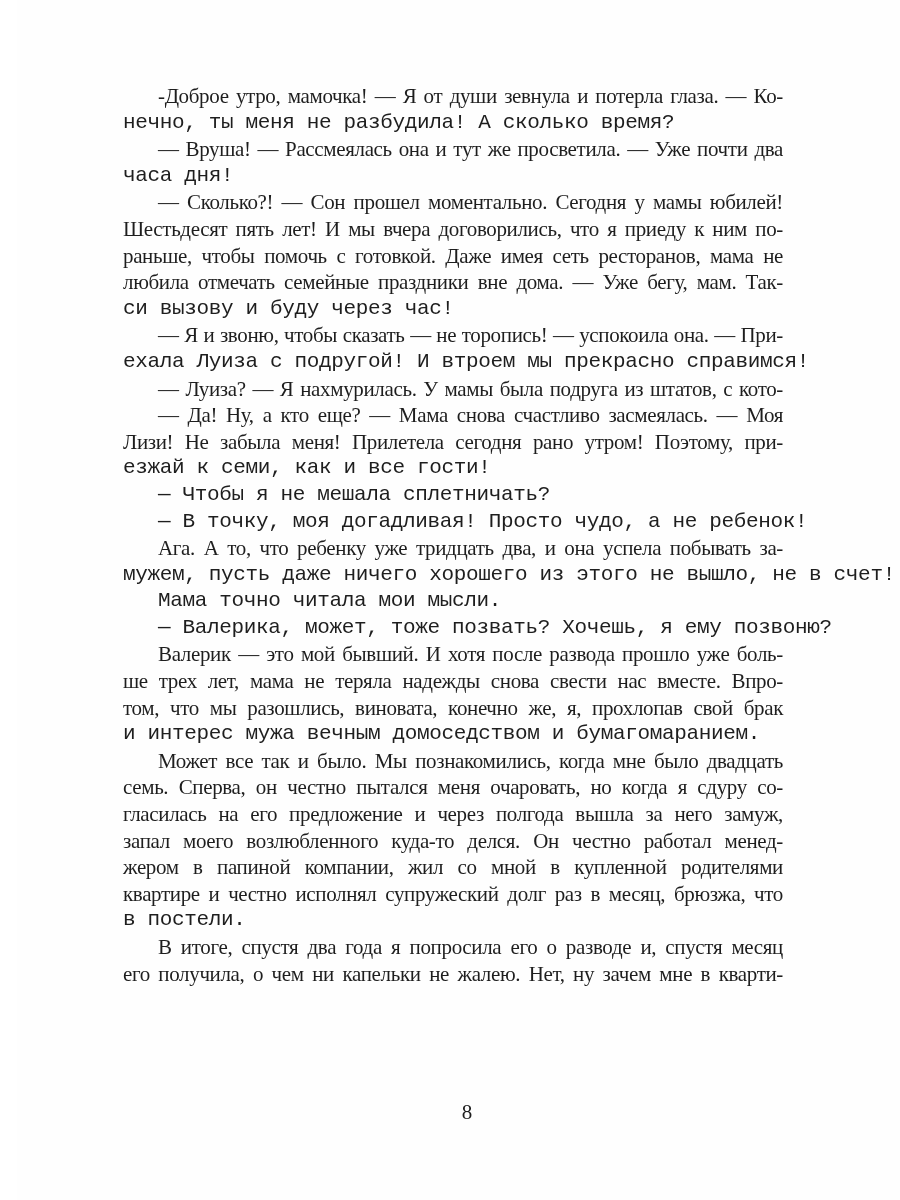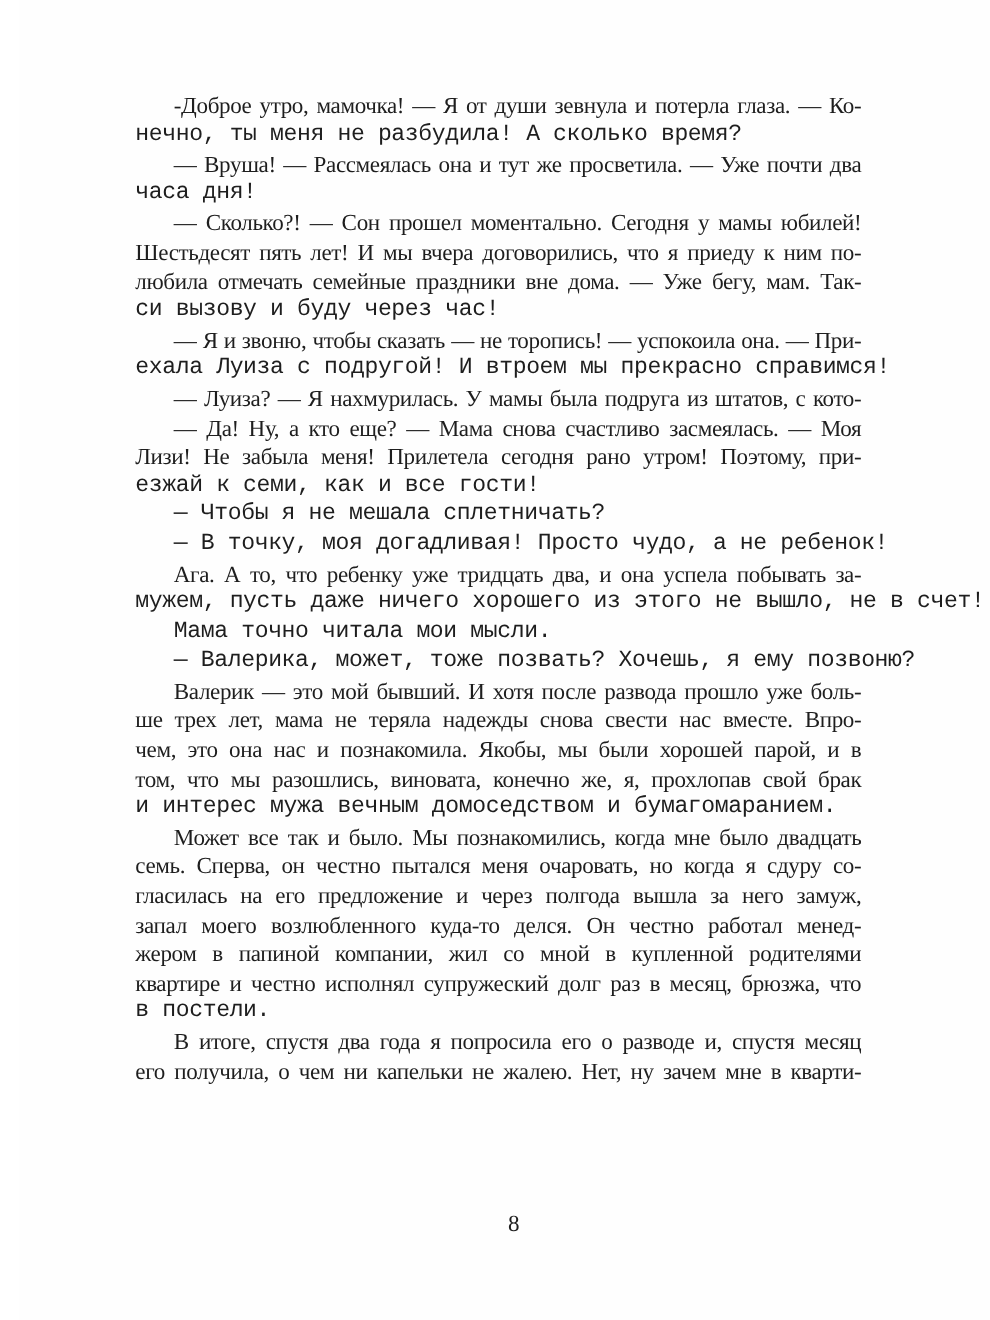--- a/index.html
+++ b/index.html
@@ -31,37 +31,37 @@
 <body>
 
 <div class="page">
   <div class="text-block" id="text-block">
       <span class="line indent">-Доброе утро, мамочка! — Я от души зевнула и потерла глаза. — Ко-</span>
       <span class="line last">нечно, ты меня не разбудила! А сколько время?</span>
       <span class="line indent">— Вруша! — Рассмеялась она и тут же просветила. — Уже почти два</span>
       <span class="line last">часа дня!</span>
       <span class="line indent">— Сколько?! — Сон прошел моментально. Сегодня у мамы юбилей!</span>
       <span class="line">Шестьдесят пять лет! И мы вчера договорились, что я приеду к ним по-</span>
+      <span class="line">раньше, чтобы помочь с готовкой. Даже имея сеть ресторанов, мама не</span>
       <span class="line">любила отмечать семейные праздники вне дома. — Уже бегу, мам. Так-</span>
       <span class="line last">си вызову и буду через час!</span>
       <span class="line indent">— Я и звоню, чтобы сказать — не торопись! — успокоила она. — При-</span>
       <span class="line last">ехала Луиза с подругой! И втроем мы прекрасно справимся!</span>
       <span class="line indent">— Луиза? — Я нахмурилась. У мамы была подруга из штатов, с кото-</span>
       <span class="line indent">— Да! Ну, а кто еще? — Мама снова счастливо засмеялась. — Моя</span>
       <span class="line">Лизи! Не забыла меня! Прилетела сегодня рано утром! Поэтому, при-</span>
       <span class="line last">езжай к семи, как и все гости!</span>
       <span class="line indent last">— Чтобы я не мешала сплетничать?</span>
       <span class="line indent last">— В точку, моя догадливая! Просто чудо, а не ребенок!</span>
       <span class="line indent">Ага. А то, что ребенку уже тридцать два, и она успела побывать за-</span>
       <span class="line last">мужем, пусть даже ничего хорошего из этого не вышло, не в счет!</span>
       <span class="line indent last">Мама точно читала мои мысли.</span>
       <span class="line indent last">— Валерика, может, тоже позвать? Хочешь, я ему позвоню?</span>
       <span class="line indent">Валерик — это мой бывший. И хотя после развода прошло уже боль-</span>
       <span class="line">ше трех лет, мама не теряла надежды снова свести нас вместе. Впро-</span>
-      <span class="line">чем, это она нас и познакомила. Якобы, мы были хорошей парой, и в</span>
       <span class="line">том, что мы разошлись, виновата, конечно же, я, прохлопав свой брак</span>
       <span class="line last">и интерес мужа вечным домоседством и бумагомаранием.</span>
       <span class="line indent">Может все так и было. Мы познакомились, когда мне было двадцать</span>
       <span class="line">семь. Сперва, он честно пытался меня очаровать, но когда я сдуру со-</span>
       <span class="line">гласилась на его предложение и через полгода вышла за него замуж,</span>
       <span class="line">запал моего возлюбленного куда-то делся. Он честно работал менед-</span>
       <span class="line">жером в папиной компании, жил со мной в купленной родителями</span>
       <span class="line">квартире и честно исполнял супружеский долг раз в месяц, брюзжа, что</span>
       <span class="line last">в постели.</span>
       <span class="line indent">В итоге, спустя два года я попросила его о разводе и, спустя месяц</span>

